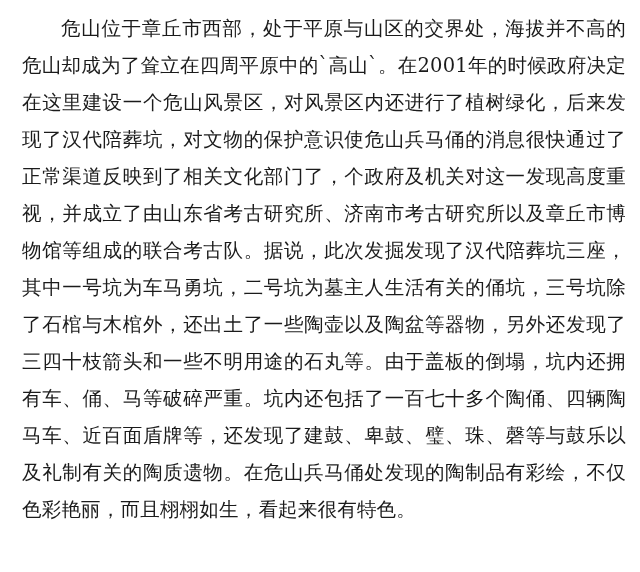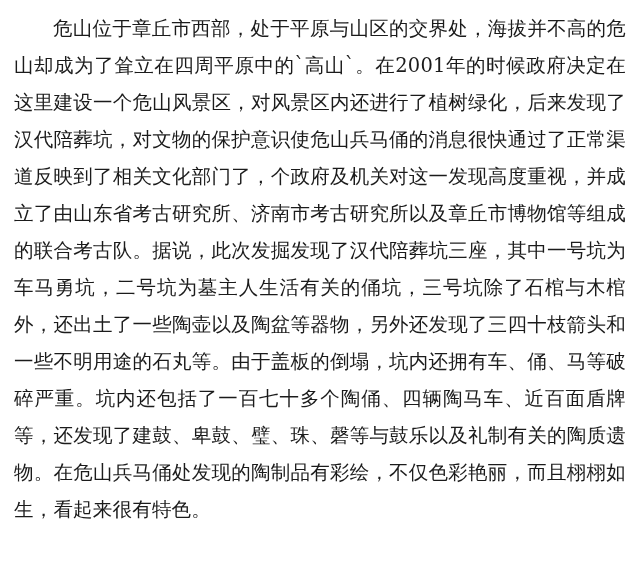--- a/index.html
+++ b/index.html
@@ -10,21 +10,21 @@
   body {
     width: 640px;
     height: 572px;
     overflow: hidden;
     font-family: "DejaVu Serif", "Liberation Serif", serif;
   }
   .page {
     box-sizing: border-box;
     width: 640px;
     height: 572px;
-    padding: 10px 14px 0 14px;
+    padding: 10px 14px 0 22px;
     background: #ffffff;
   }
   .body-text {
     font-family: "DejaVu Serif", "Liberation Serif", serif;
     font-size: 19.5px;
     line-height: 37px;
     color: #1b1b1b;
     text-align: justify;
     text-justify: inter-character;
     text-indent: 2em;

